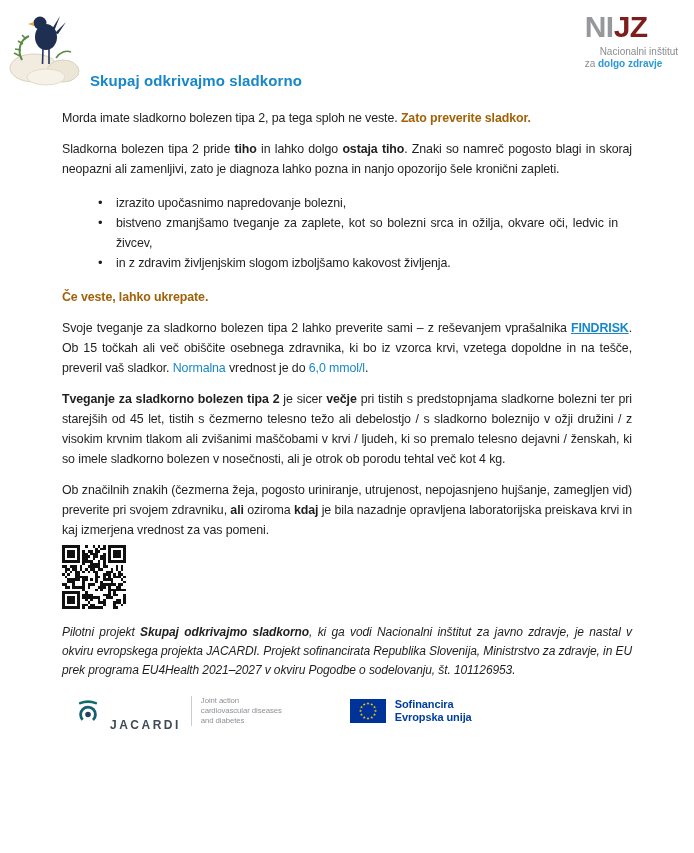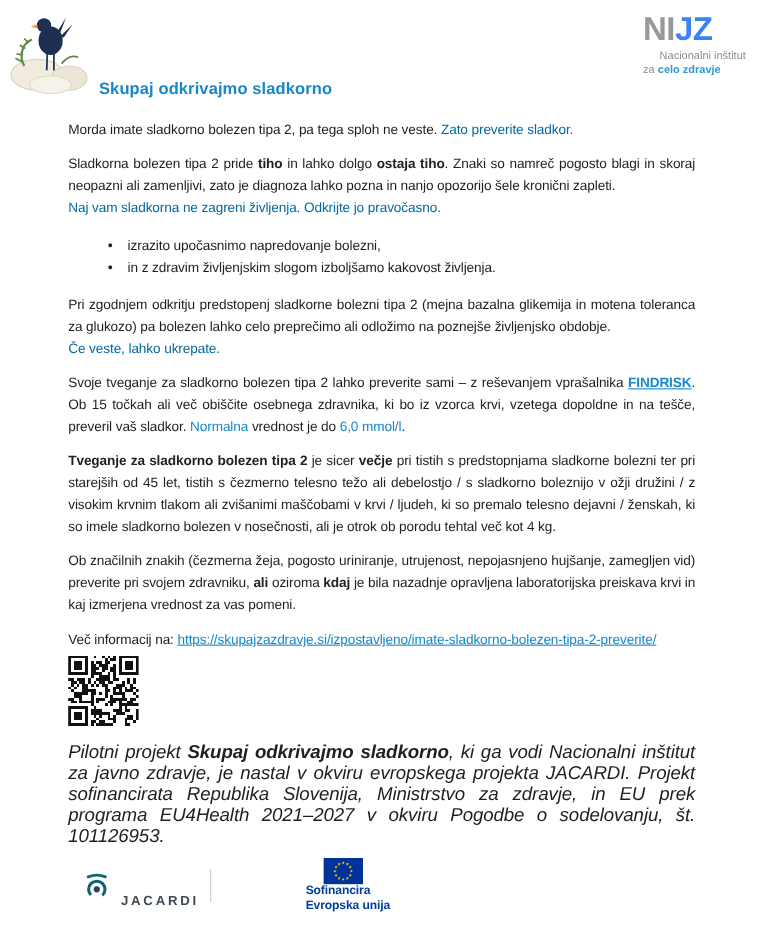--- a/index.html
+++ b/index.html
@@ -15,21 +15,21 @@
 
   
   .bird-logo { position:absolute; left:8px; top:6px; width:76px; height:82px; }
   .page-title {
     position:absolute; left:90px; top:72px; margin:0;
     font-size:15px; font-weight:bold; color:#1787c9; letter-spacing:0.1px;
   }
   .nijz { position:absolute; right:16px; top:12px; text-align:left; line-height:1; }
   .nijz-word { font-size:30px; letter-spacing:-0.5px; }
   .nijz-gray { color:#96989b; font-weight:600; }
-  .nijz-blue { color:#3b82f6; font-weight:800; }
+  .nijz-blue { color:#7f1d1d; font-weight:800; }
   .nijz-sub1 { margin-top:5px; font-size:10px; color:#8a8c8f;padding-left:15px; }
   .nijz-sub2 { margin-top:2px; font-size:10px; color:#8a8c8f; }
   .nijz-sub2 b { color:#2b9ad5; }
 
   
   .content {
     position:absolute; left:62px; top:108px; width:570px;
     font-size:12.4px; line-height:20px; letter-spacing:-0.1px;
   }
   .para { margin:11px 0 0 0; text-align:justify; }
@@ -37,44 +37,44 @@
   .para.nowrap { white-space:nowrap; text-align:left; }
   ul.bullets { margin:14px; padding:0; list-style:none; }
   ul.bullets li {
     position:relative; padding-left:40px; line-height:20px; text-align:justify;
   }
   ul.bullets li::before {
     content:"\2022"; position:absolute; left:22px; top:0; font-size:13px; color:#1f1f1f;
   }
   .r-n { }
   .r-b { font-weight:bold; }
-  .r-bb { font-weight:normal; color:#0369a1; }
+  .r-bb { font-weight:bold; color:#a16207; }
   .r-bl { color:#1787c9; }
   a.r-link { font-weight:bold; color:#1787c9; text-decoration:underline; }
   a.r-url { color:#1787c9; text-decoration:underline; }
 
   .qr-wrap { margin-top:5px; width:64px; height:64px; }
   .qr-wrap svg { display:block; }
 
   .note {
-    margin-top:14px; font-size:17px; line-height:19px; text-align:justify;
+    margin-top:14px; font-size:12px; line-height:19px; text-align:justify;
     letter-spacing:-0.1px;
   }
   .r-i  { font-style:italic; }
   .r-ib { font-style:italic; font-weight:bold; }
 
   
   .logos-row { margin-top:12px; display:flex; align-items:center; height:38px; }
   .jacardi { display:flex; align-items:center; margin-left:12px; }
   .jacardi-name {
     margin-left:8px; font-size:12px; font-weight:600; letter-spacing:2.5px; color:#3f4a54;margin-top:28px;
   }
   .jacardi-divider { width:1px; height:30px; background:#c9ccd0; margin:0 9px 0 10px; }
   .jacardi-tagline { font-size:7.8px; line-height:10px; color:#8e9297; }
-  .eu { display:flex; align-items:center; margin-left:68px;flex-direction:column; }
+  .eu { display:flex; align-items:center; margin-left:68px; }
   .eu-text { margin-left:9px; font-size:11px; font-weight:bold; color:#003e9e; line-height:13.5px; }
 </style>
 </head>
 <body>
 
 <div class="page">
 
   <div class="bird-logo">
     <svg width="76" height="82" viewBox="0 0 76 82">
       <ellipse cx="26" cy="62" rx="24" ry="14" fill="#f1ecdf" stroke="#d9d2bf" stroke-width="1"></ellipse>
@@ -91,38 +91,36 @@
       <polygon points="44,23 52,10 47,23" fill="#1f2f52"></polygon>
       <polygon points="47,27 58,16 50,28" fill="#1f2f52"></polygon>
     </svg>
   </div>
 
   <h1 class="page-title">Skupaj odkrivajmo sladkorno</h1>
 
   <div class="nijz">
     <div class="nijz-word"><span class="nijz-gray">NI</span><span class="nijz-blue">JZ</span></div>
     <div class="nijz-sub1">Nacionalni inštitut</div>
-    <div class="nijz-sub2"><span>za </span><b>celo zdravje</b></div>
+    <div class="nijz-sub2"><span>za </span><b>dolgo zdravje</b></div>
   </div>
 
   <div class="content" id="content">
 
   <p class="para"><span class="r-n">Morda imate sladkorno bolezen tipa 2, pa tega sploh ne veste. </span><span class="r-bb">Zato preverite sladkor.</span></p>
       <p class="para"><span class="r-n">Sladkorna bolezen tipa 2 pride </span><span class="r-b">tiho</span><span class="r-n"> in lahko dolgo </span><span class="r-b">ostaja tiho</span><span class="r-n">. Znaki so namreč pogosto blagi in skoraj neopazni ali zamenljivi, zato je diagnoza lahko pozna in nanjo opozorijo šele kronični zapleti.</span></p>
-      <p class="para tight"><span class="r-bb">Naj vam sladkorna ne zagreni življenja. Odkrijte jo pravočasno.</span></p>
       <ul class="bullets">
         <li><span class="r-n">izrazito upočasnimo napredovanje bolezni,</span></li>
+        <li><span class="r-n">bistveno zmanjšamo tveganje za zaplete, kot so bolezni srca in ožilja, okvare oči, ledvic in živcev,</span></li>
         <li><span class="r-n">in z zdravim življenjskim slogom izboljšamo kakovost življenja.</span></li>
       </ul>
-      <p class="para tight"><span class="r-n">Pri zgodnjem odkritju predstopenj sladkorne bolezni tipa 2 (mejna bazalna glikemija in motena toleranca za glukozo) pa bolezen lahko celo preprečimo ali odložimo na poznejše življenjsko obdobje.</span></p>
       <p class="para tight"><span class="r-bb">Če veste, lahko ukrepate.</span></p>
       <p class="para"><span class="r-n">Svoje tveganje za sladkorno bolezen tipa 2 lahko preverite sami – z reševanjem vprašalnika </span><a class="r-link" href="#">FINDRISK</a><span class="r-n">. Ob 15 točkah ali več obiščite osebnega zdravnika, ki bo iz vzorca krvi, vzetega dopoldne in na tešče, preveril vaš sladkor. </span><span class="r-bl">Normalna</span><span class="r-n"> vrednost je do </span><span class="r-bl">6,0 mmol/l</span><span class="r-n">.</span></p>
       <p class="para"><span class="r-b">Tveganje za sladkorno bolezen tipa 2</span><span class="r-n"> je sicer </span><span class="r-b">večje</span><span class="r-n"> pri tistih s predstopnjama sladkorne bolezni ter pri starejših od 45 let, tistih s čezmerno telesno težo ali debelostjo / s sladkorno boleznijo v ožji družini / z visokim krvnim tlakom ali zvišanimi maščobami v krvi / ljudeh, ki so premalo telesno dejavni / ženskah, ki so imele sladkorno bolezen v nosečnosti, ali je otrok ob porodu tehtal več kot 4 kg.</span></p>
       <p class="para"><span class="r-n">Ob značilnih znakih (čezmerna žeja, pogosto uriniranje, utrujenost, nepojasnjeno hujšanje, zamegljen vid) preverite pri svojem zdravniku, </span><span class="r-b">ali</span><span class="r-n"> oziroma </span><span class="r-b">kdaj</span><span class="r-n"> je bila nazadnje opravljena laboratorijska preiskava krvi in kaj izmerjena vrednost za vas pomeni.</span></p>
-      <p class="para nowrap"><span class="r-n">Več informacij na: </span><a class="r-url" href="#">https://skupajzazdravje.si/izpostavljeno/imate-sladkorno-bolezen-tipa-2-preverite/</a></p>
       <div class="qr-wrap">
         <svg width="64" height="64" viewBox="0 0 25 25" shape-rendering="crispEdges" fill="#111">
           <rect x="0" y="0" width="1" height="1"></rect>
           <rect x="1" y="0" width="1" height="1"></rect>
           <rect x="2" y="0" width="1" height="1"></rect>
           <rect x="3" y="0" width="1" height="1"></rect>
           <rect x="4" y="0" width="1" height="1"></rect>
           <rect x="5" y="0" width="1" height="1"></rect>
           <rect x="6" y="0" width="1" height="1"></rect>
           <rect x="9" y="0" width="1" height="1"></rect>
@@ -445,20 +443,25 @@
       <p class="note"><span class="r-i">Pilotni projekt </span><span class="r-ib">Skupaj odkrivajmo sladkorno</span><span class="r-i">, ki ga vodi Nacionalni inštitut za javno zdravje, je nastal v okviru evropskega projekta JACARDI. Projekt sofinancirata Republika Slovenija, Ministrstvo za zdravje, in EU prek programa EU4Health 2021–2027 v okviru Pogodbe o sodelovanju, št. 101126953.</span></p>
       <div class="logos-row">
         <div class="jacardi">
           <svg width="28" height="28" viewBox="0 0 32 32">
             <path d="M7,7 Q16,3.5 25,7" fill="none" stroke="#0e6e68" stroke-width="3" stroke-linecap="round"></path>
             <circle cx="16" cy="20" r="8.5" fill="none" stroke="#15606e" stroke-width="3.2" stroke-dasharray="40 13.4" transform="rotate(136 16 20)"></circle>
             <circle cx="16" cy="20" r="3.2" fill="#24405c"></circle>
           </svg>
           <span class="jacardi-name">JACARDI</span>
           <span class="jacardi-divider"></span>
+          <span class="jacardi-tagline">
+            <div>Joint action</div>
+            <div>cardiovascular diseases</div>
+            <div>and diabetes</div>
+          </span>
         </div>
         <div class="eu">
           <svg width="36" height="24" viewBox="0 0 36 24">
             <defs>
               <path id="eu-star" d="M0,-1.5 L0.44,-0.46 1.43,-0.46 0.64,0.17 0.88,1.21 0,0.58 -0.88,1.21 -0.64,0.17 -1.43,-0.46 -0.44,-0.46 Z" fill="#ffcc00"></path>
             </defs>
             <rect width="36" height="24" fill="#003399"></rect>
             <use href="#eu-star" x="18.00" y="4.50"></use>
             <use href="#eu-star" x="21.75" y="5.50"></use>
             <use href="#eu-star" x="24.50" y="8.25"></use>

